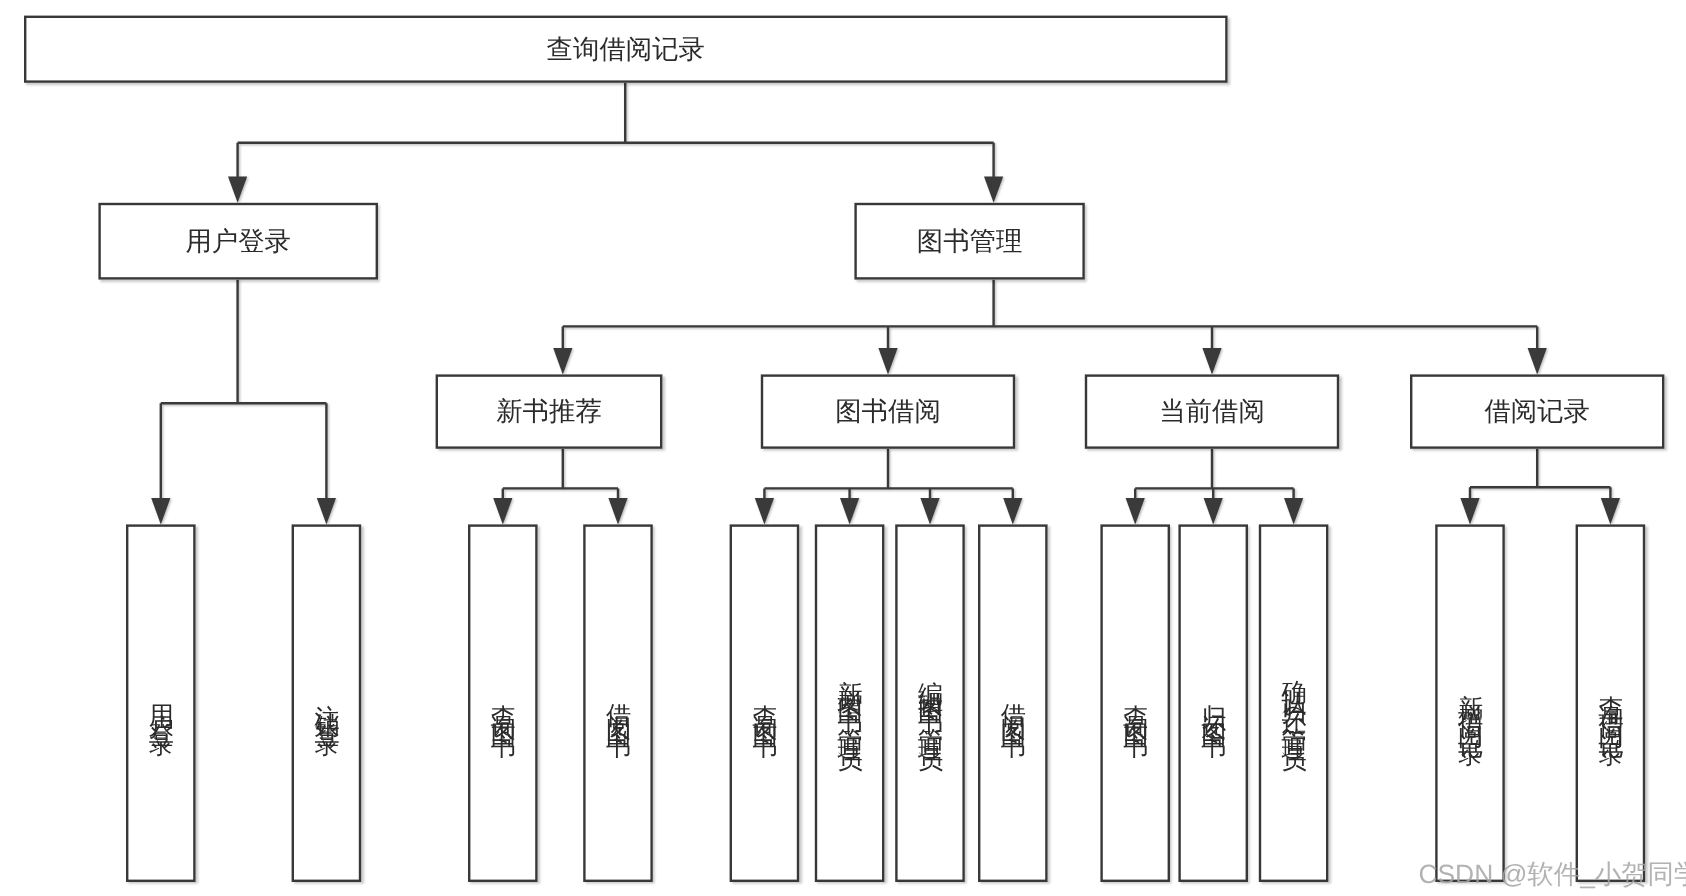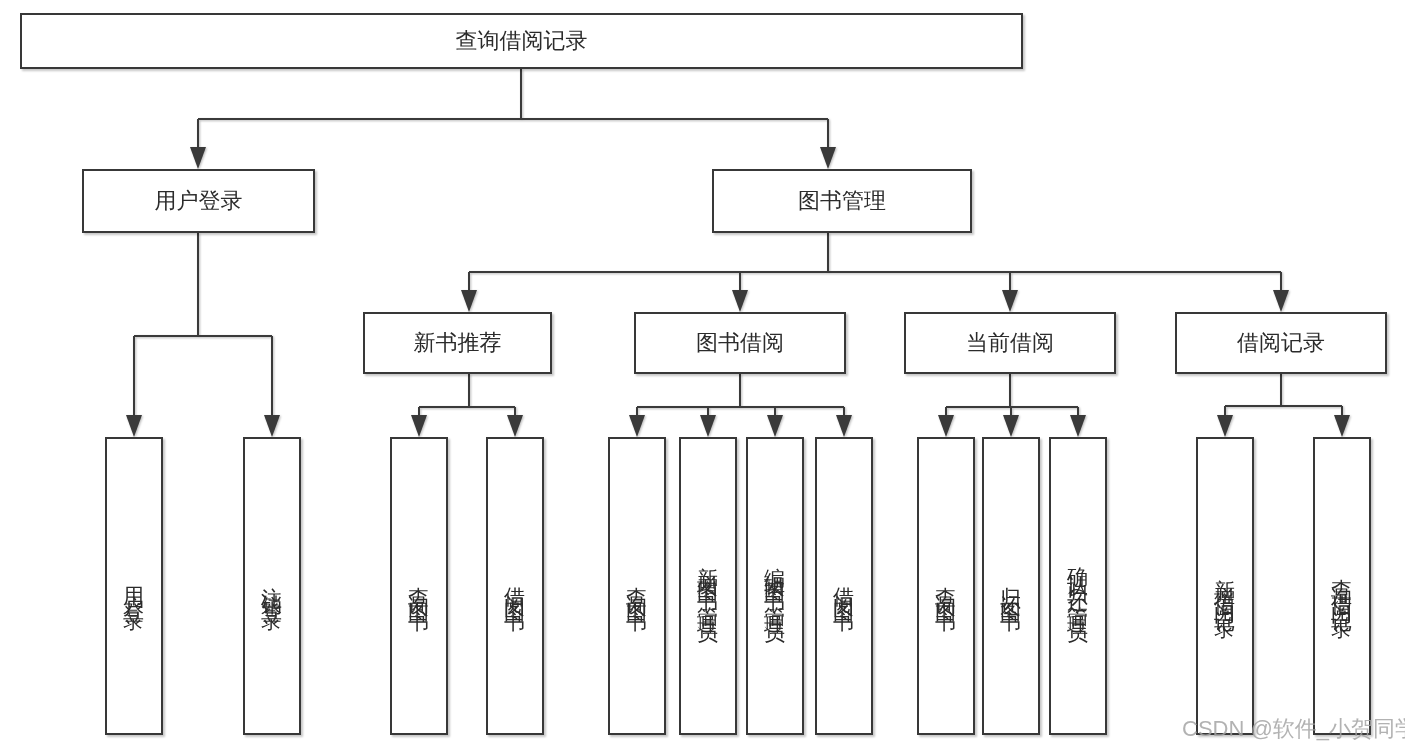--- a/index.html
+++ b/index.html
@@ -85,21 +85,21 @@
     <polygon points="1070,415 1086,415 1078,437"></polygon>
 
     <path d="M1281 374 V406 M1225 406 H1342 M1225 406 V416 M1342 406 V416"></path>
     <polygon points="1217,415 1233,415 1225,437"></polygon>
     <polygon points="1334,415 1350,415 1342,437"></polygon>
   </svg>
 
   <div class="box hbox" style="left:20px; top:13px; width:1003px; height:56px">查询借阅记录</div>
 
   <div class="box hbox" style="left:82px; top:169px; width:233px; height:64px">用户登录</div>
-  <div class="box hbox" style="left:712px; top:169px; width:260px; height:64px">图书管理</div>
+  <div class="box hbox" style="left:712px; top:169px; width:192px; height:64px">图书管理</div>
 
   <div class="box hbox" style="left:363px; top:312px; width:189px; height:62px">新书推荐</div>
   <div class="box hbox" style="left:904px; top:312px; width:212px; height:62px">当前借阅</div>
   <div class="box hbox" style="left:634px; top:312px; width:212px; height:62px">图书借阅</div>
   <div class="box hbox" style="left:1175px; top:312px; width:212px; height:62px">借阅记录</div>
 
   <div class="box vbox" style="left:105px; top:437px; width:58px; height:298px">用户登录</div>
   <div class="box vbox" style="left:243px; top:437px; width:58px; height:298px">注销登录</div>
 
   <div class="box vbox" style="left:390px; top:437px; width:58px; height:298px">查询图书</div>

